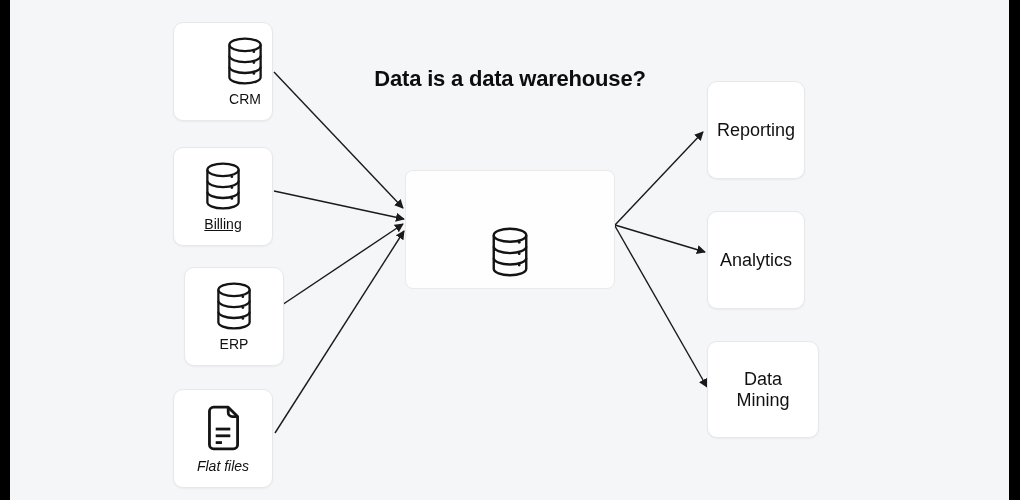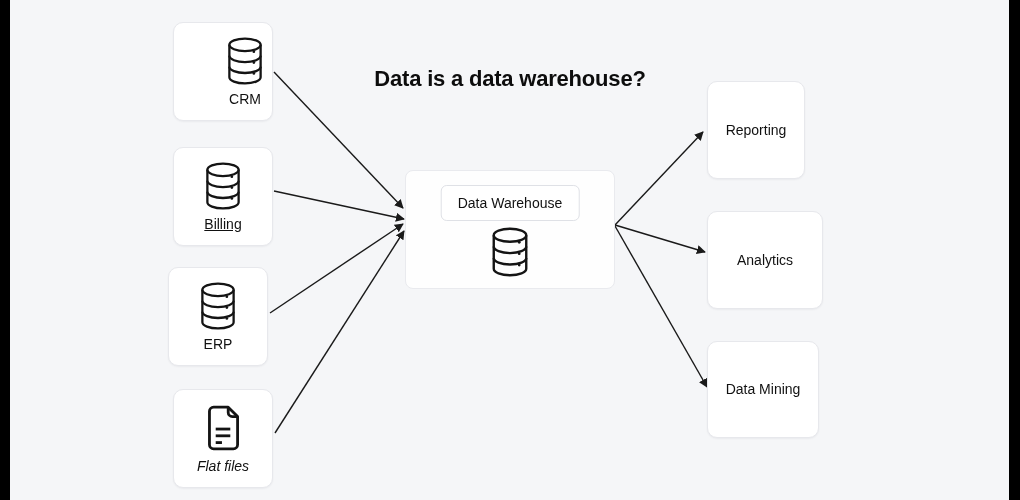--- a/index.html
+++ b/index.html
@@ -27,29 +27,29 @@
     position:absolute; width:100px; height:99px; box-sizing:border-box;
     background:#ffffff; border:1px solid #e7e8ec; border-radius:10px;
     box-shadow:0 1px 2px rgba(16,24,40,0.05);
     display:flex; flex-direction:column; align-items:center; justify-content:center;
     gap:5px;
   }
   .card .icon svg { display:block; }
   .card .label { font-size:14px; line-height:1.15; color:#111; text-align:center; }
 
   .card.output { justify-content:center; padding:0 9px; }
-  .card.output .label { font-size:14px; }
+  .card.output .label { font-size:18px; }
 
   .card.src-crm   { left:173px; top:22px;padding-left:44px;  }
   .card.src-bill  { left:173px; top:147px;text-decoration:underline; }
-  .card.src-erp   { left:168px; top:267px; width:100px; }
+  .card.src-erp   { left:184px; top:267px; width:100px; }
   .card.src-flat  { left:173px; top:389px;font-style:italic; }
 
   .card.out-reporting { left:707px; top:81px;  width:98px; height:98px; }
-  .card.out-analytics { left:707px; top:211px; width:116px; height:98px; }
+  .card.out-analytics { left:707px; top:211px; width:98px; height:98px; }
   .card.out-mining    { left:707px; top:341px; width:112px; height:97px; }
 
   .warehouse {
     position:absolute; left:405px; top:170px; width:210px; height:119px;
     box-sizing:border-box; background:#fefefe;
     border:1px solid #e9eaee; border-radius:8px;
   }
   .warehouse .wh-label-box {
     position:absolute; top:14px; left:50%; transform:translateX(-50%);
     background:#ffffff; border:1px solid #dfe1e6; border-radius:6px;
@@ -140,23 +140,20 @@
       <path d="M27 4 v5 a4 4 0 0 0 4 4 h5"></path>
       <path d="M15 25 h14"></path>
       <path d="M15 31.5 h14"></path>
       <path d="M15 38 h6"></path>
     </svg>
   </span>
   <span class="label">Flat files</span>
 </div>
 
 <div class="warehouse">
-  <div class="wh-label-box">
-    <span>Data Warehouse</span>
-  </div>
   <span class="wh-icon">
     <svg class="db-svg" width="48" height="52" viewBox="0 0 44 48">
       <ellipse cx="22" cy="8.5" rx="15" ry="6"></ellipse>
       <path d="M7 8.5 V39.5 A15 6 0 0 0 37 39.5 V8.5"></path>
       <path d="M7 19 A15 6 0 0 0 37 19"></path>
       <path d="M7 29.5 A15 6 0 0 0 37 29.5"></path>
       <circle cx="30.5" cy="15" r="1.3"></circle>
       <circle cx="30.5" cy="25.5" r="1.3"></circle>
       <circle cx="30.5" cy="36" r="1.3"></circle>
     </svg>

